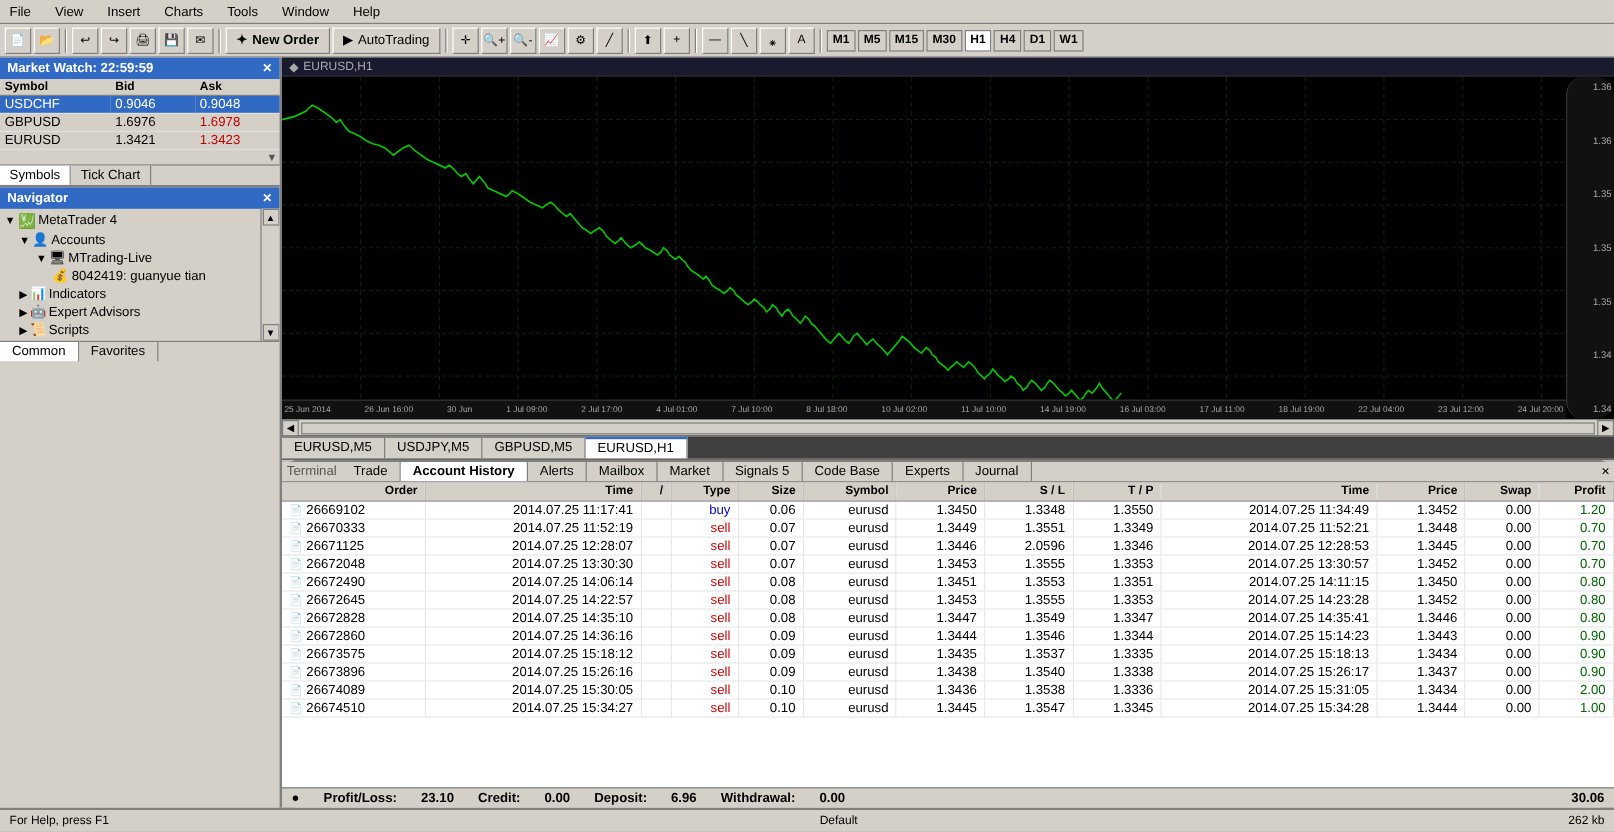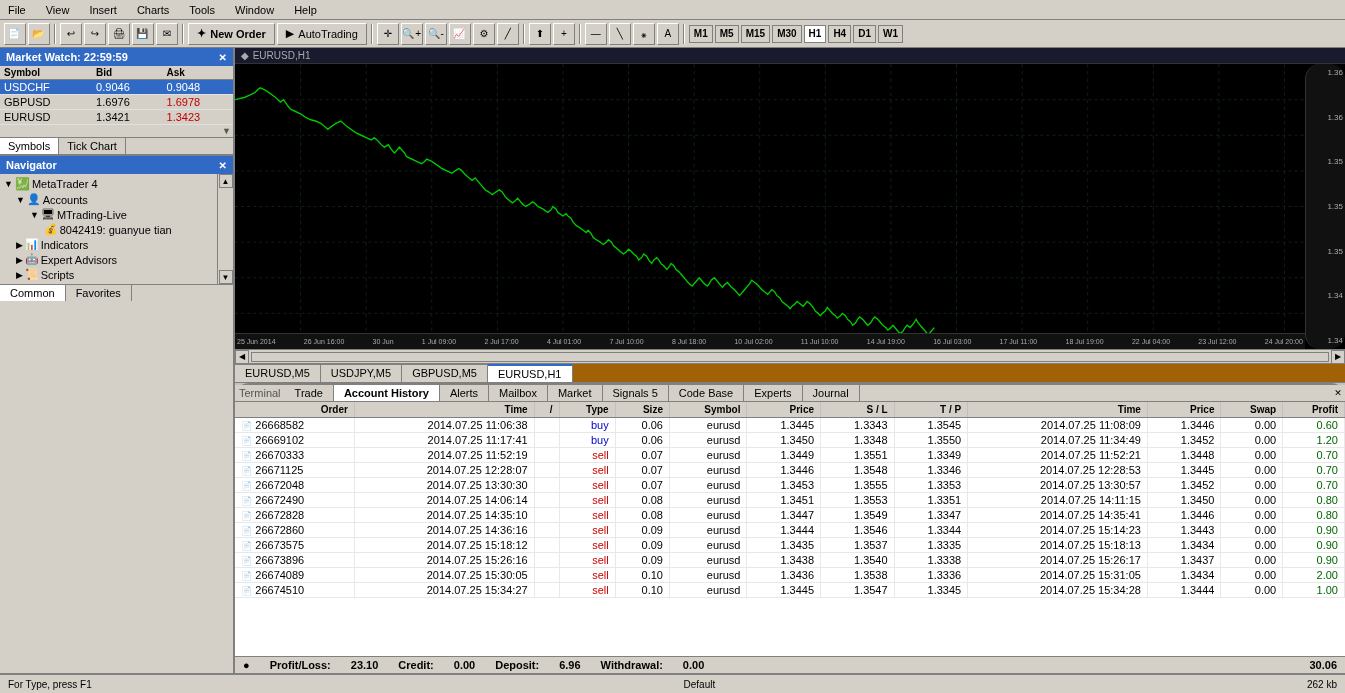--- a/index.html
+++ b/index.html
@@ -49,21 +49,21 @@
     .nav-tabs { display: flex; border-top: 1px solid #808080; margin-top: auto; }
     .nav-tab { padding: 2px 10px; font-size: 11px; cursor: pointer; background: #d4d0c8; border-right: 1px solid #808080; }
     .nav-tab.active { background: #ffffff; }
     .nav-scroll { width: 16px; background: #d4d0c8; border-left: 1px solid #808080; display: flex; flex-direction: column; align-items: center; }
     .nav-scroll-btn { width: 14px; height: 14px; background: #d4d0c8; border: 1px solid #808080; cursor: pointer; display: flex; align-items: center; justify-content: center; font-size: 8px; }
 
     
     .chart-area { flex: 1; display: flex; flex-direction: column; background: #000; }
     .chart-header { background: #1a1a2e; color: #aaa; font-size: 10px; padding: 1px 6px; display: flex; align-items: center; gap: 4px; height: 16px; border-bottom: 1px solid #333; }
     .chart-canvas { flex: 1; background: #000; position: relative; overflow: hidden; }
-    .chart-tabs { display: flex; background: #a16207; border-top: 1px solid #808080; border-bottom: 1px solid #808080; }
+    .chart-tabs { display: flex; background: #404040; border-top: 1px solid #808080; border-bottom: 1px solid #808080; }
     .chart-tab { padding: 2px 10px; font-size: 11px; cursor: pointer; background: #d4d0c8; border-right: 1px solid #808080; border-top: 1px solid #808080; }
     .chart-tab.active { background: #ffffff; border-top: 2px solid #316ac5; }
     .chart-scroll { height: 14px; background: #d4d0c8; border-top: 1px solid #808080; display: flex; align-items: center; }
     .chart-scrollbar { flex: 1; height: 10px; background: #d4d0c8; margin: 0 2px; border: 1px solid #808080; }
     .chart-scroll-btn { width: 14px; height: 14px; background: #d4d0c8; border: 1px solid #808080; cursor: pointer; display: flex; align-items: center; justify-content: center; font-size: 8px; }
 
     
     .bottom-panel { height: 290px; background: #fff; border-top: 2px solid #808080; display: flex; flex-direction: column; border-radius: 14px; }
     .bottom-tabs { display: flex; background: #d4d0c8; border-bottom: 1px solid #808080; align-items: center; }
     .bottom-tab { padding: 2px 10px; font-size: 11px; cursor: pointer; border-right: 1px solid #808080; }
@@ -353,35 +353,20 @@
               <th>S / L</th>
               <th>T / P</th>
               <th>Time</th>
               <th>Price</th>
               <th>Swap</th>
               <th>Profit</th>
             </tr>
           </thead>
           <tbody id="trade-tbody">
               <tr>
-    <td><span style="font-size:9px;">📄</span> 26668582</td>
-    <td>2014.07.25 11:06:38</td>
-    <td></td>
-    <td style="color:#0000cc;">buy</td>
-    <td>0.06</td>
-    <td>eurusd</td>
-    <td>1.3445</td>
-    <td>1.3343</td>
-    <td>1.3545</td>
-    <td>2014.07.25 11:08:09</td>
-    <td>1.3446</td>
-    <td>0.00</td>
-    <td style="color:#006600;">0.60</td>
-  </tr>
-              <tr>
     <td><span style="font-size:9px;">📄</span> 26669102</td>
     <td>2014.07.25 11:17:41</td>
     <td></td>
     <td style="color:#0000cc;">buy</td>
     <td>0.06</td>
     <td>eurusd</td>
     <td>1.3450</td>
     <td>1.3348</td>
     <td>1.3550</td>
     <td>2014.07.25 11:34:49</td>
@@ -405,21 +390,21 @@
     <td style="color:#006600;">0.70</td>
   </tr>
               <tr>
     <td><span style="font-size:9px;">📄</span> 26671125</td>
     <td>2014.07.25 12:28:07</td>
     <td></td>
     <td style="color:#cc0000;">sell</td>
     <td>0.07</td>
     <td>eurusd</td>
     <td>1.3446</td>
-    <td>1.3548</td>
+    <td>2.0596</td>
     <td>1.3346</td>
     <td>2014.07.25 12:28:53</td>
     <td>1.3445</td>
     <td>0.00</td>
     <td style="color:#006600;">0.70</td>
   </tr>
               <tr>
     <td><span style="font-size:9px;">📄</span> 26672048</td>
     <td>2014.07.25 13:30:30</td>
     <td></td>
@@ -439,20 +424,35 @@
     <td>2014.07.25 14:06:14</td>
     <td></td>
     <td style="color:#cc0000;">sell</td>
     <td>0.08</td>
     <td>eurusd</td>
     <td>1.3451</td>
     <td>1.3553</td>
     <td>1.3351</td>
     <td>2014.07.25 14:11:15</td>
     <td>1.3450</td>
+    <td>0.00</td>
+    <td style="color:#006600;">0.80</td>
+  </tr>
+              <tr>
+    <td><span style="font-size:9px;">📄</span> 26672645</td>
+    <td>2014.07.25 14:22:57</td>
+    <td></td>
+    <td style="color:#cc0000;">sell</td>
+    <td>0.08</td>
+    <td>eurusd</td>
+    <td>1.3453</td>
+    <td>1.3555</td>
+    <td>1.3353</td>
+    <td>2014.07.25 14:23:28</td>
+    <td>1.3452</td>
     <td>0.00</td>
     <td style="color:#006600;">0.80</td>
   </tr>
               <tr>
     <td><span style="font-size:9px;">📄</span> 26672828</td>
     <td>2014.07.25 14:35:10</td>
     <td></td>
     <td style="color:#cc0000;">sell</td>
     <td>0.08</td>
     <td>eurusd</td>
@@ -553,16 +553,16 @@
         <span>Withdrawal:</span>
         <span>0.00</span>
         <span class="profit-total">30.06</span>
       </div>
     </div>
 
   </div>
 </div>
 
 <div class="status-bar">
-  <span>For Type, press F1</span>
+  <span>For Help, press F1</span>
   <span style="flex:1; text-align:center;">Default</span>
   <span>262 kb</span>
 </div>
 
 </body></html>

